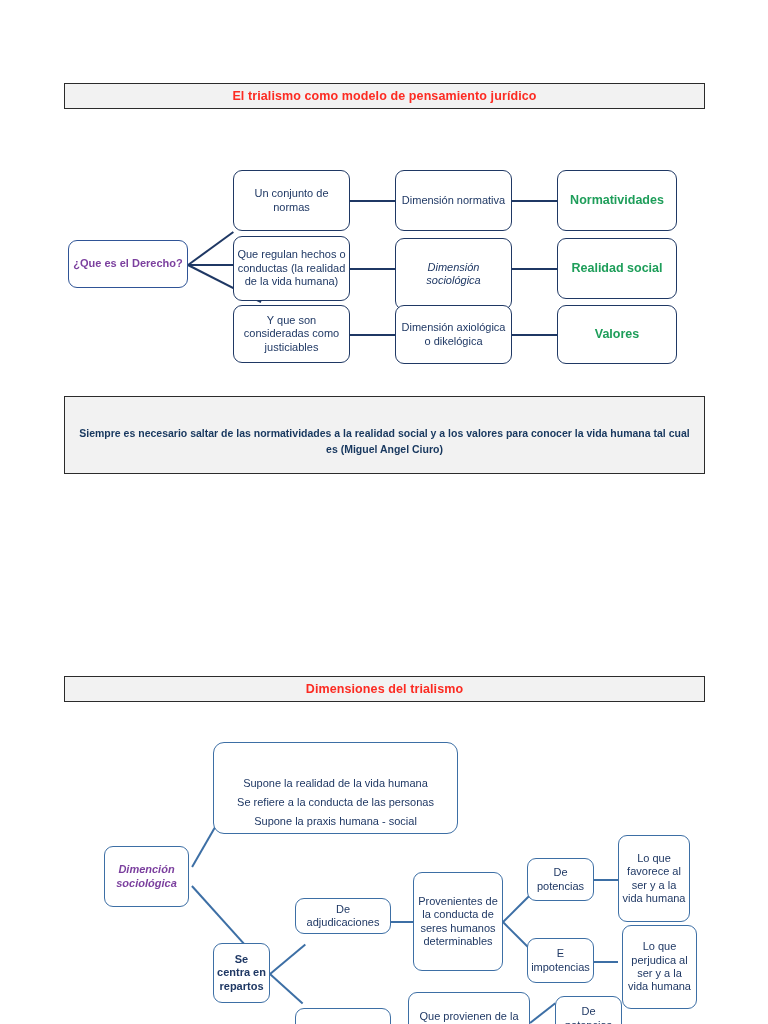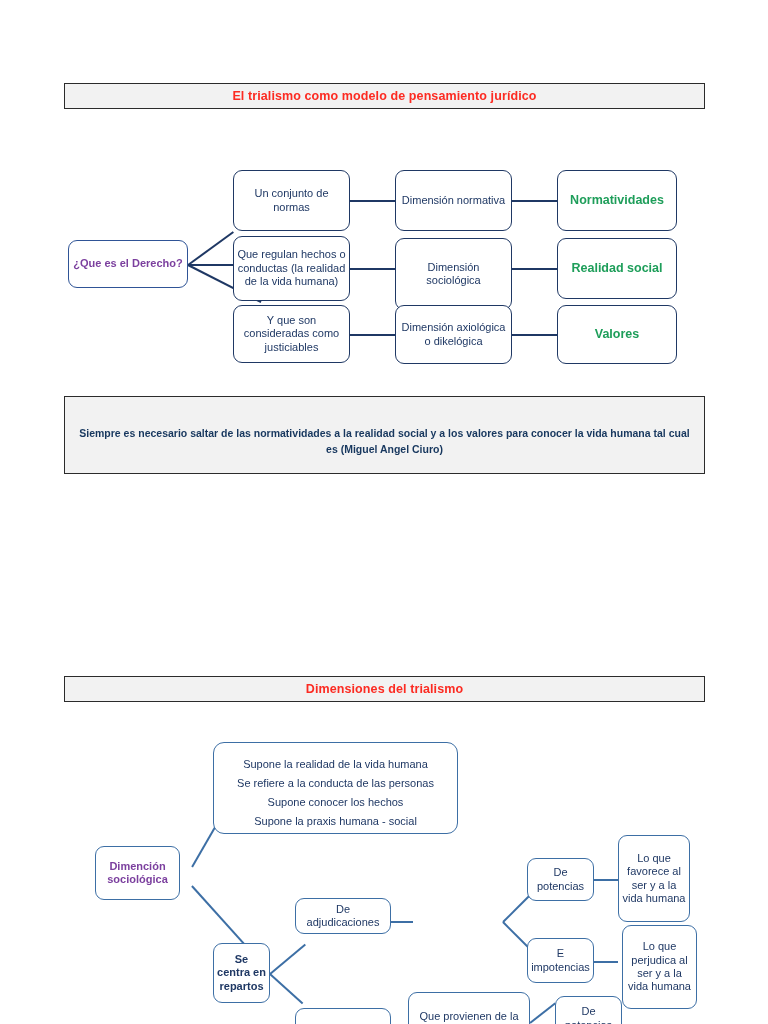--- a/index.html
+++ b/index.html
@@ -98,21 +98,21 @@
     <span>Y que son consideradas como justiciables</span>
   </div>
 
   <div class="conn h" style="left:350px;top:200px;width:45px;"></div>
   <div class="conn h" style="left:350px;top:268px;width:45px;"></div>
   <div class="conn h" style="left:350px;top:334px;width:45px;"></div>
 
   <div class="node" style="left:395px;top:170px;width:117px;height:61px;">
     <span>Dimensión normativa</span>
   </div>
-  <div class="node" style="left:395px;top:238px;width:117px;height:72px;">
+  <div class="node" style="left:395px;top:238px;width:117px;height:72px;font-style:italic;">
     <span>Dimensión sociológica</span>
   </div>
   <div class="node" style="left:395px;top:305px;width:117px;height:59px;">
     <span>Dimensión axiológica o dikelógica</span>
   </div>
 
   <div class="conn h" style="left:512px;top:200px;width:45px;"></div>
   <div class="conn h" style="left:512px;top:268px;width:45px;"></div>
   <div class="conn h" style="left:512px;top:334px;width:45px;"></div>
 
@@ -131,26 +131,25 @@
   </div>
 
   <div class="banner" style="left:64px;top:676px;width:641px;height:26px;">
     <span>Dimensiones del trialismo</span>
   </div>
 
   <div class="node listbox" style="left:213px;top:742px;width:245px;height:92px;">
     <div>
       <div>Supone la realidad de la vida humana</div>
       <div>Se refiere a la conducta de las personas</div>
-      <div>Supone conocer los hechos</div>
       <div>Supone la praxis humana - social</div>
     </div>
   </div>
 
-  <div class="node accent-purple soft" style="left:95px;top:846px;width:85px;height:54px;">
+  <div class="node accent-purple soft" style="left:104px;top:846px;width:85px;height:61px;font-style:italic;">
     <span>Dimención sociológica</span>
   </div>
 
   <div class="diag soft" style="left:192px;top:866px;width:113px;transform:rotate(-60deg);"></div>
   <div class="diag soft" style="left:192px;top:885px;width:90px;transform:rotate(48deg);"></div>
 
   <div class="node bold soft" style="left:213px;top:943px;width:57px;height:60px;">
     <span>Se centra en repartos</span>
   </div>
 
@@ -160,20 +159,23 @@
   <div class="node soft" style="left:295px;top:898px;width:96px;height:36px;">
     <span>De adjudicaciones</span>
   </div>
 
   <div class="node soft" style="left:295px;top:1008px;width:96px;height:47px;font-size:11px;">
     
   </div>
 
   <div class="conn h soft" style="left:391px;top:921px;width:22px;"></div>
 
+  <div class="node soft" style="left:413px;top:872px;width:90px;height:99px;">
+    <span>Provenientes de la conducta de seres humanos determinables</span>
+  </div>
 
   <div class="node soft" style="left:408px;top:992px;width:122px;height:62px;">
     <span>Que provienen de la naturaleza, de las</span>
   </div>
 
   <div class="diag soft" style="left:503px;top:921px;width:40px;transform:rotate(-45deg);"></div>
   <div class="diag soft" style="left:503px;top:921px;width:58px;transform:rotate(45deg);"></div>
 
   <div class="node soft" style="left:527px;top:858px;width:67px;height:43px;">
     <span>De potencias</span>

